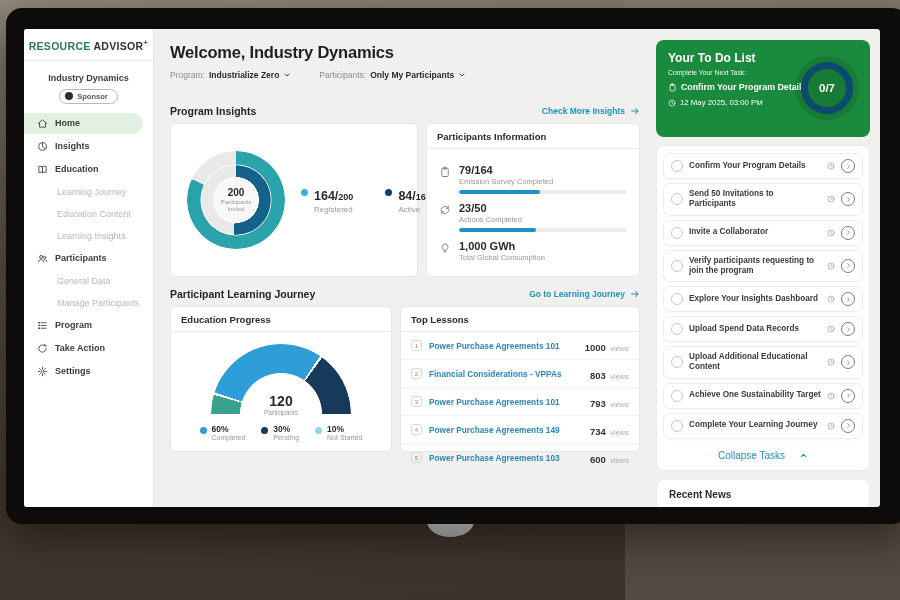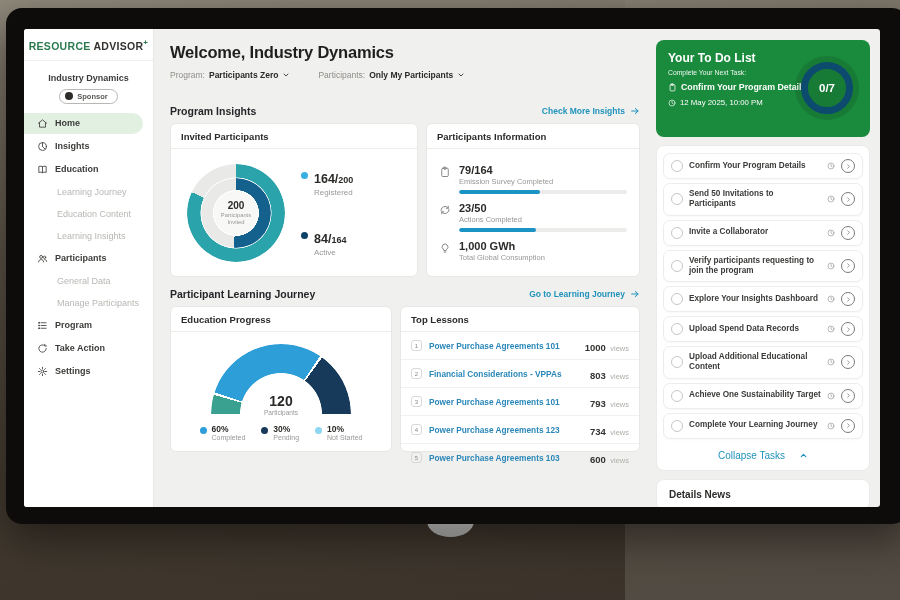--- a/index.html
+++ b/index.html
@@ -61,21 +61,21 @@
   .card-invited { width:248px; flex-shrink:0; }
   .donut-wrap { position:relative; width:98px; height:98px; margin-left:6px; flex-shrink:0; }
   .donut-outer { position:absolute; inset:0; border-radius:50%;
     -webkit-mask:radial-gradient(closest-side,transparent 72%,#000 73%); mask:radial-gradient(closest-side,transparent 72%,#000 73%); }
   .donut-inner { position:absolute; inset:14px; border-radius:50%;
     -webkit-mask:radial-gradient(closest-side,transparent 65%,#000 66%); mask:radial-gradient(closest-side,transparent 65%,#000 66%); }
   .donut-center { position:absolute; inset:27px; border-radius:50%; background:#f8f8f6;
     display:flex; flex-direction:column; align-items:center; justify-content:center; text-align:center; }
   .dc-v { font-size:10px; font-weight:bold; color:#2a2a28; }
   .dc-l { font-size:5.8px; color:#9a9896; line-height:1.2; width:38px; margin-top:1px; }
-  .legend-col { margin-left:16px; display:flex; flex-direction:column; gap:32px; }
+  .legend-col { margin-left:16px; display:flex; flex-direction:row; gap:32px; }
   .leg-item { display:flex; gap:6px; }
   .dot { width:7px; height:7px; border-radius:50%; display:inline-block; margin-top:3px; flex-shrink:0; }
   .leg-val { font-weight:bold; color:#2a2a28; }
   .leg-val .num { font-size:12.5px; } .leg-val .den { font-size:9px; }
   .leg-lab { font-size:8px; color:#9a9896; margin-top:1px; }
 
   
   .card-info { flex:1; }
   .card-info .card-b { flex-direction:column; align-items:stretch; justify-content:center; gap:8px; padding:8px 12px; }
   .stat { display:flex; gap:8px; }
@@ -231,21 +231,21 @@
           </div>
         </nav>
     </aside>
 
     <main class="main">
       <h1>Welcome, Industry Dynamics</h1>
 
       <div class="filters">
         <div class="filter">
           <span class="f-label">Program:</span>
-          <span class="f-value">Participants Zero</span>
+          <span class="f-value">Industrialize Zero</span>
           <svg class="chev" viewBox="0 0 24 24" fill="none" stroke="currentColor" stroke-width="3" stroke-linecap="round">
               <path d="M6 9l6 6 6-6"></path>
             </svg>
         </div>
         <div class="filter">
           <span class="f-label">Participants:</span>
           <span class="f-value">Only My Participants</span>
           <svg class="chev" viewBox="0 0 24 24" fill="none" stroke="currentColor" stroke-width="3" stroke-linecap="round">
               <path d="M6 9l6 6 6-6"></path>
             </svg>
@@ -258,21 +258,20 @@
           <span>Check More Insights</span>
           <svg class="ic" viewBox="0 0 24 24" fill="none" stroke="currentColor" stroke-width="2.5" stroke-linecap="round" stroke-linejoin="round">
               <path d="M4 12h15"></path>
               <path d="M13 6l6 6-6 6"></path>
             </svg>
         </a>
       </div>
 
       <div class="cards-row row1">
         <div class="card card-invited">
-          <div class="card-h">Invited Participants</div>
           <div class="card-b">
             <div class="donut-wrap">
               <div class="donut-outer" style="background: conic-gradient(rgb(43, 163, 170) 0deg, rgb(43, 163, 170) 295.2deg, rgb(233, 233, 231) 0deg);"></div>
               <div class="donut-inner" style="background: conic-gradient(rgb(21, 97, 141) 0deg, rgb(21, 97, 141) 183.6deg, rgb(233, 233, 231) 0deg);"></div>
               <div class="donut-center">
                 <span class="dc-v">200</span>
                 <span class="dc-l">Participants Invited</span>
               </div>
             </div>
             <div class="legend-col">
@@ -401,21 +400,21 @@
                 <a class="ltitle">Financial Considerations - VPPAs</a>
                 <span class="lviews"><span class="lv-n">803</span> <span class="lv-s">views</span></span>
               </div>
               <div class="lesson-row">
                 <span class="rank">3</span>
                 <a class="ltitle">Power Purchase Agreements 101</a>
                 <span class="lviews"><span class="lv-n">793</span> <span class="lv-s">views</span></span>
               </div>
               <div class="lesson-row">
                 <span class="rank">4</span>
-                <a class="ltitle">Power Purchase Agreements 123</a>
+                <a class="ltitle">Power Purchase Agreements 149</a>
                 <span class="lviews"><span class="lv-n">734</span> <span class="lv-s">views</span></span>
               </div>
               <div class="lesson-row">
                 <span class="rank">5</span>
                 <a class="ltitle">Power Purchase Agreements 103</a>
                 <span class="lviews"><span class="lv-n">600</span> <span class="lv-s">views</span></span>
               </div>
             </div>
         </div>
       </div>
@@ -430,21 +429,21 @@
               <rect x="5.5" y="4.5" width="13" height="16.5" rx="2"></rect>
               <rect x="9.5" y="2.5" width="5" height="4" rx="1"></rect>
             </svg>
           <span>Confirm Your Program Details</span>
         </div>
         <div class="gtime">
           <svg class="ic" viewBox="0 0 24 24" fill="none" stroke="currentColor" stroke-width="2" stroke-linecap="round">
               <circle cx="12" cy="12" r="9"></circle>
               <path d="M12 6.5V12l3.5 2.5"></path>
             </svg>
-          <span>12 May 2025, 10:00 PM</span>
+          <span>12 May 2025, 03:00 PM</span>
         </div>
         <div class="gring-outer">
           <div class="gring">
               <span>0/7</span>
             </div>
         </div>
       </div>
 
       <div class="tasks-card">
         <div id="tasks-list">
@@ -568,18 +567,18 @@
           </div>
         <div class="collapse">
           <span>Collapse Tasks</span>
           <svg class="ic" viewBox="0 0 24 24" fill="none" stroke="currentColor" stroke-width="3" stroke-linecap="round" stroke-linejoin="round">
               <path d="M6 15l6-6 6 6"></path>
             </svg>
         </div>
       </div>
 
       <div class="news">
-        <div class="news-title">Details News</div>
+        <div class="news-title">Recent News</div>
       </div>
     </aside>
 
   </div>
 </div>
 
 </body></html>

